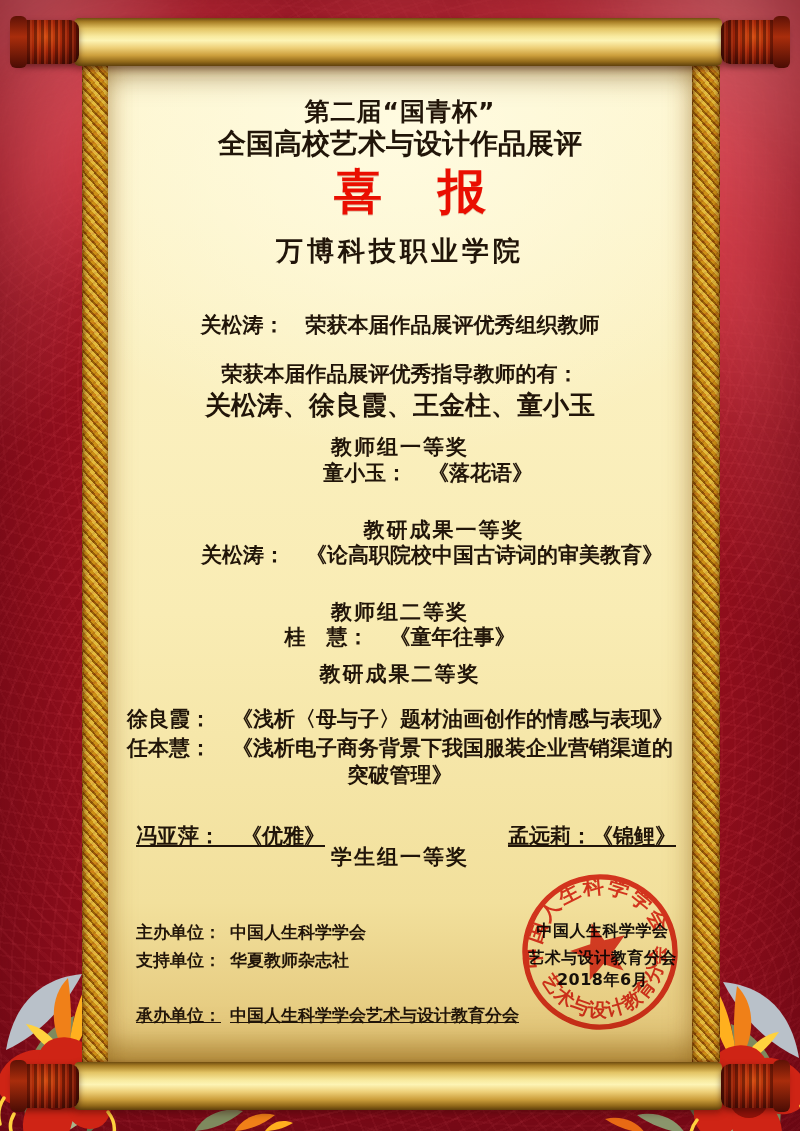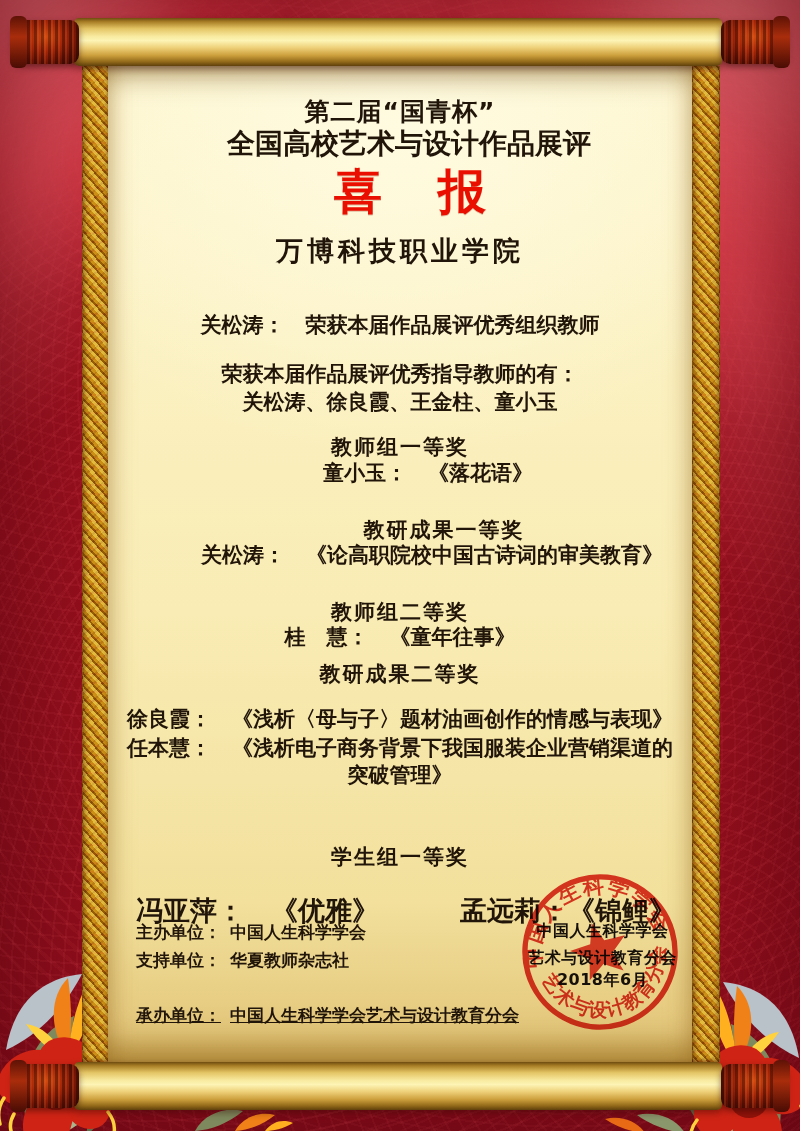--- a/index.html
+++ b/index.html
@@ -73,36 +73,36 @@
   .knob::before{content:"";position:absolute;top:-4px;width:17px;height:52px;border-radius:6px;
     background:linear-gradient(180deg,#5e1206,#a92d0c 40%,#4a0c04);}
   .knob.capL::before{left:-3px;} .knob.capR::before{right:-3px;}
   .knob.tl{left:13px;top:20px;} .knob.tr{left:721px;top:20px;}
   .knob.bl{left:13px;top:1064px;} .knob.br{left:721px;top:1064px;}
 
   
   .t{position:absolute;left:108px;width:584px;text-align:center;z-index:5;
      color:#211509;font-weight:700;white-space:nowrap;}
   .event1{top:95px;font-size:25px;letter-spacing:1px;}
-  .event2{top:125px;font-size:28px;letter-spacing:0;padding-left:9px;}
+  .event2{top:125px;font-size:28px;letter-spacing:0;}
   .banner{top:160px;font-size:48px;color:#ea0e00;letter-spacing:4px;
      text-shadow:0 1px 0 rgba(140,10,0,.25);padding-left:12px;}
   .school{top:233px;font-size:27px;letter-spacing:4px;}
   .h1{top:311px;font-size:21px;}
   .h2{top:360px;font-size:21px;}
-  .h3{top:388px;font-size:21px;}
+  .h3{top:388px;font-size:26px;}
   .cat{font-size:21px;letter-spacing:2px;}
   .ent{font-size:21px;}
   .cat1{top:433px;} .ent1{top:459px;margin-left:28px;}
   .cat2{top:516px;margin-left:44px;} .ent2{top:541px;padding-left:32px;}
   .cat3{top:598px;} .ent3{top:623px;}
   .cat4{top:660px;} .ent4a{top:705px;} .ent4b{top:734px;} .ent4c{top:761px;}
   .cat5{top:843px;}
-  .row5{top:893px;display:flex;justify-content:space-between;padding:0 16px 0 28px;
-        width:540px;font-size:27px;}
+  .row5{top:822px;display:flex;justify-content:space-between;padding:0 16px 0 28px;
+        width:540px;font-size:21px;text-decoration:underline;}
   .orgline{position:absolute;left:136px;z-index:5;color:#211509;font-weight:700;
         font-size:17px;white-space:nowrap;text-align:right;}
   .org1{top:921px;} .org2{top:949px;font-family:Liberation Mono, monospace;} .org3{top:1004px;text-decoration:underline;}
   .orgline .val{margin-left:9px;}
   .sig{position:absolute;left:505px;width:195px;text-align:center;z-index:5;
         color:#16100a;font-weight:700;font-size:16px;white-space:nowrap;letter-spacing:.5px;}
   .sig1{top:921px;} .sig2{top:948px;} .sig3{top:970px;}
 
   
   .stamp{position:absolute;left:517px;top:869px;width:166px;height:166px;z-index:6;

